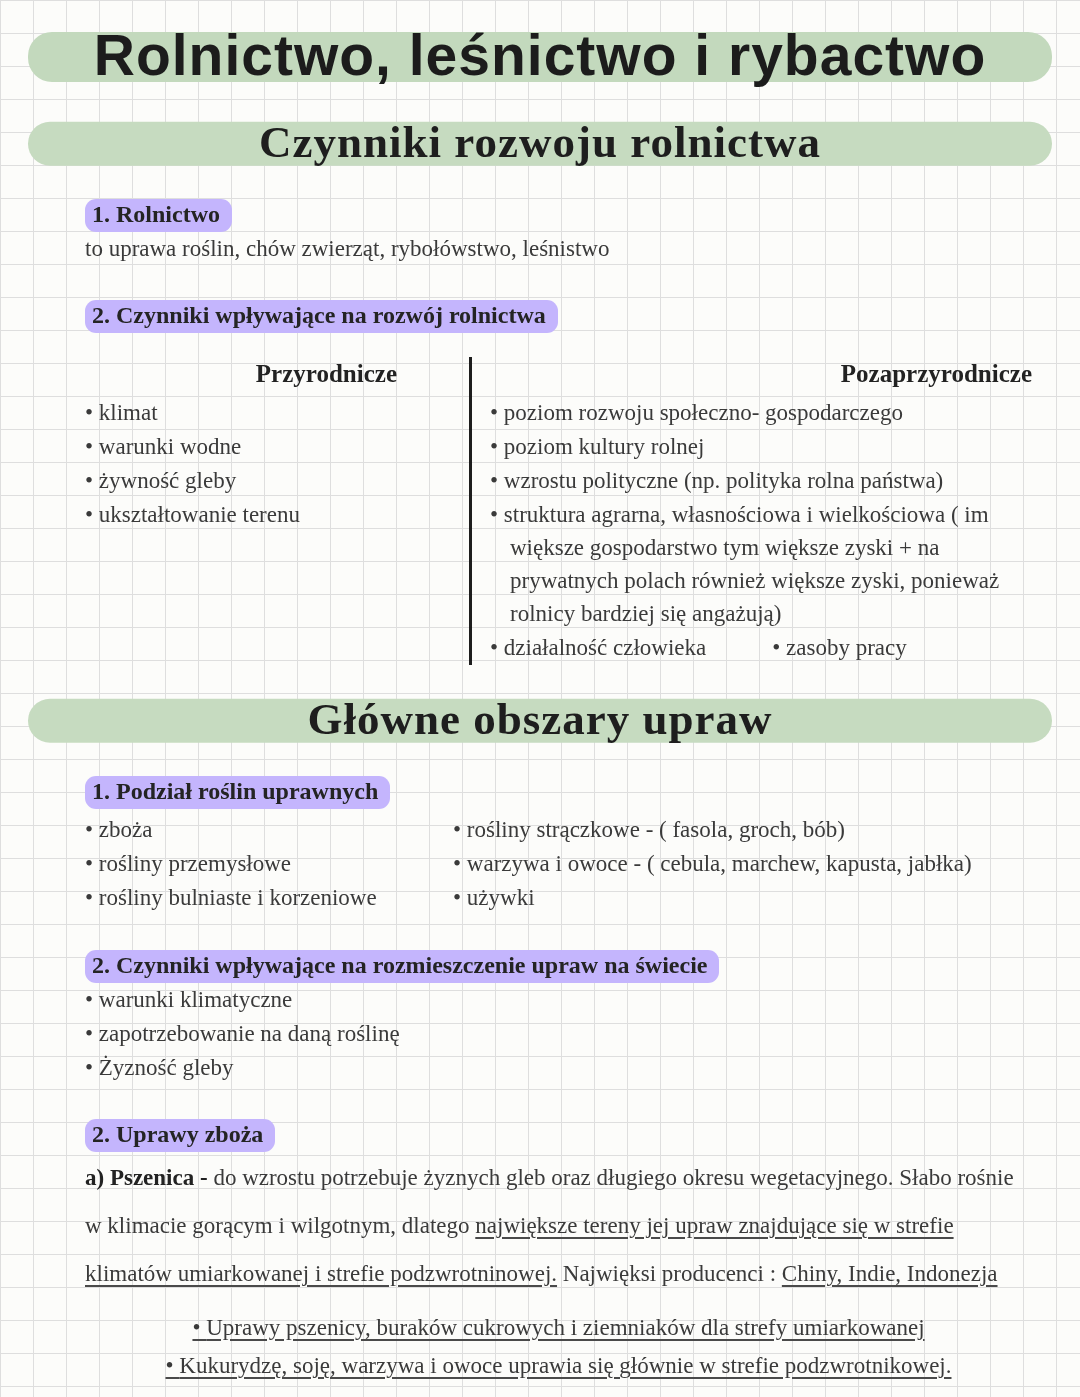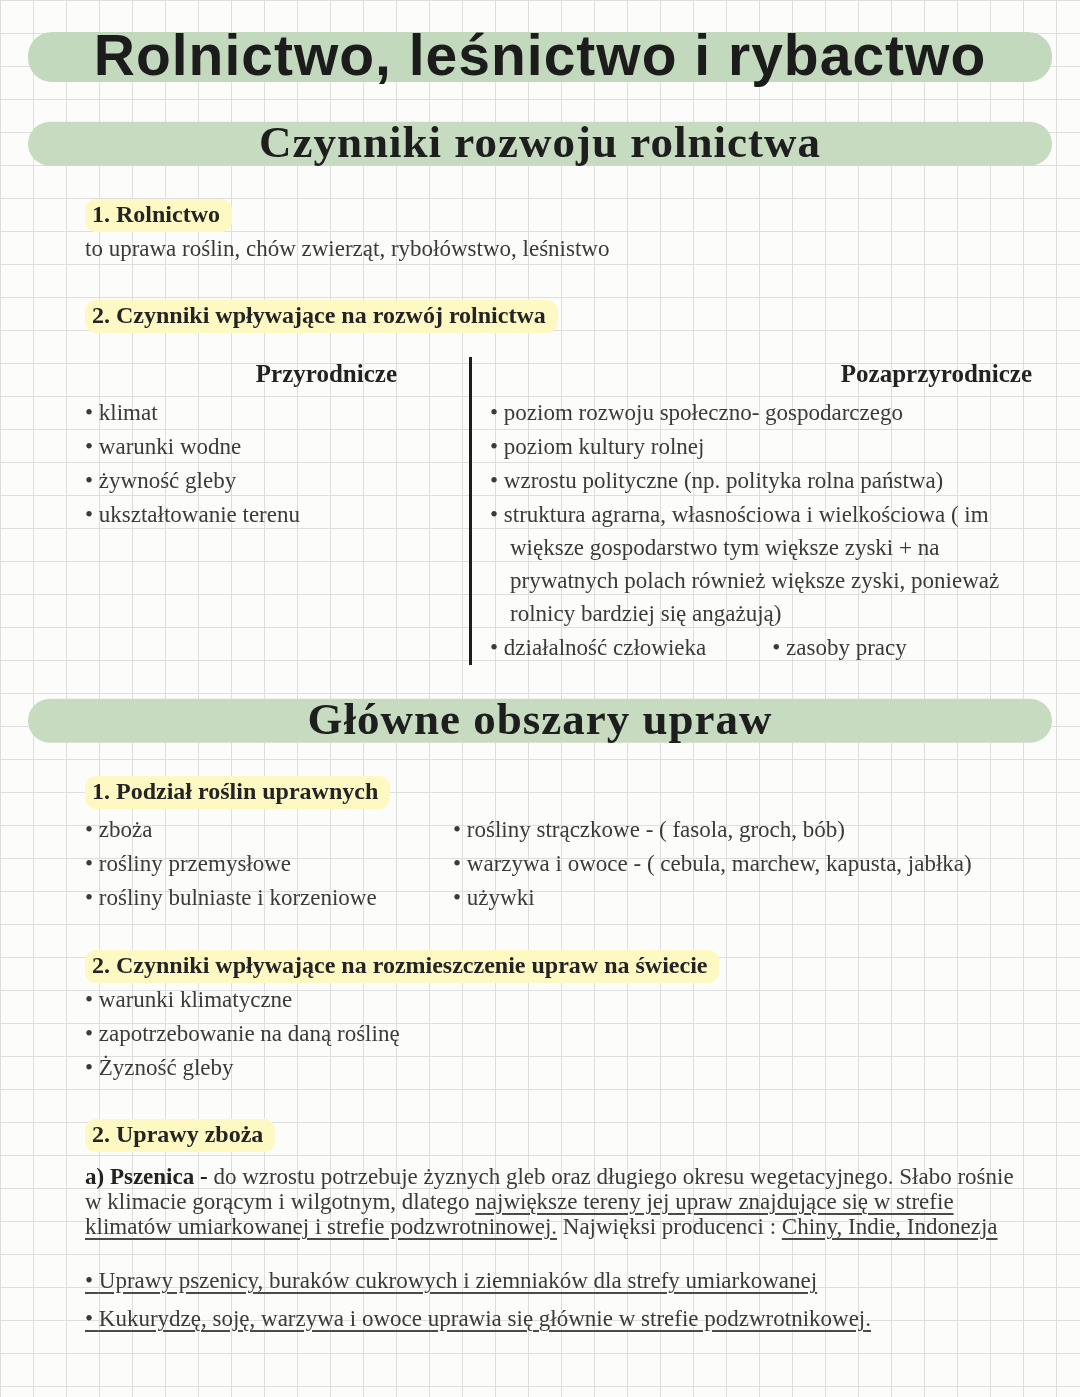--- a/index.html
+++ b/index.html
@@ -39,21 +39,21 @@
     font-family:Liberation Serif, serif;
     font-size:45px; font-weight:700; color:#1e1e1e;
     letter-spacing:1px;
   }
 
   .content { margin:0 48px 0 85px; font-size:23px; line-height:33px; }
 
   
   .hl {
     display:inline-block;
-    background:#fef9c3; border-radius:11px;
+    background:#c4b5fd; border-radius:11px;
     padding:0 12px 2px 7px;
     font-weight:700; font-size:24px; color:#242424;
     line-height:31px;
   }
   .label-line { margin-top:0; }
 
   ul { list-style:none; }
   li, .bullet-inline {
     padding-left:20px; text-indent:-20px;
     margin-bottom:1px;
@@ -68,29 +68,29 @@
   .col-left h3 { margin-right:60px; }
   .dual-row { display:flex; gap:66px; }
 
   .crops-cols { display:flex; margin-top:4px; }
   .crops-left { flex:0 0 368px; }
   .crops-right { flex:1; }
 
   .mt30 { margin-top:30px; }
   .mt34 { margin-top:34px; }
 
-  .para { margin-top:12px; line-height:25px; max-width:950px; }
+  .para { margin-top:2px; line-height:48px; max-width:950px; }
   .para strong { color:#222; }
   .u {
     text-decoration:underline;
     text-underline-offset:4px;
     text-decoration-thickness:1.5px;
     text-decoration-color:#4a4a4a;
   }
-  .final-bullets { margin-top:24px; line-height:35px; }
+  .final-bullets { margin-top:12px; line-height:35px;text-align:center; }
   .final-bullets li { margin-bottom:3px; }
 </style>
 </head>
 <body>
 
 <div class="page">
 
   <header class="heading-wrap title-wrap">
     <div class="band band-title"></div>
     <h1>Rolnictwo, leśnictwo i rybactwo</h1>

